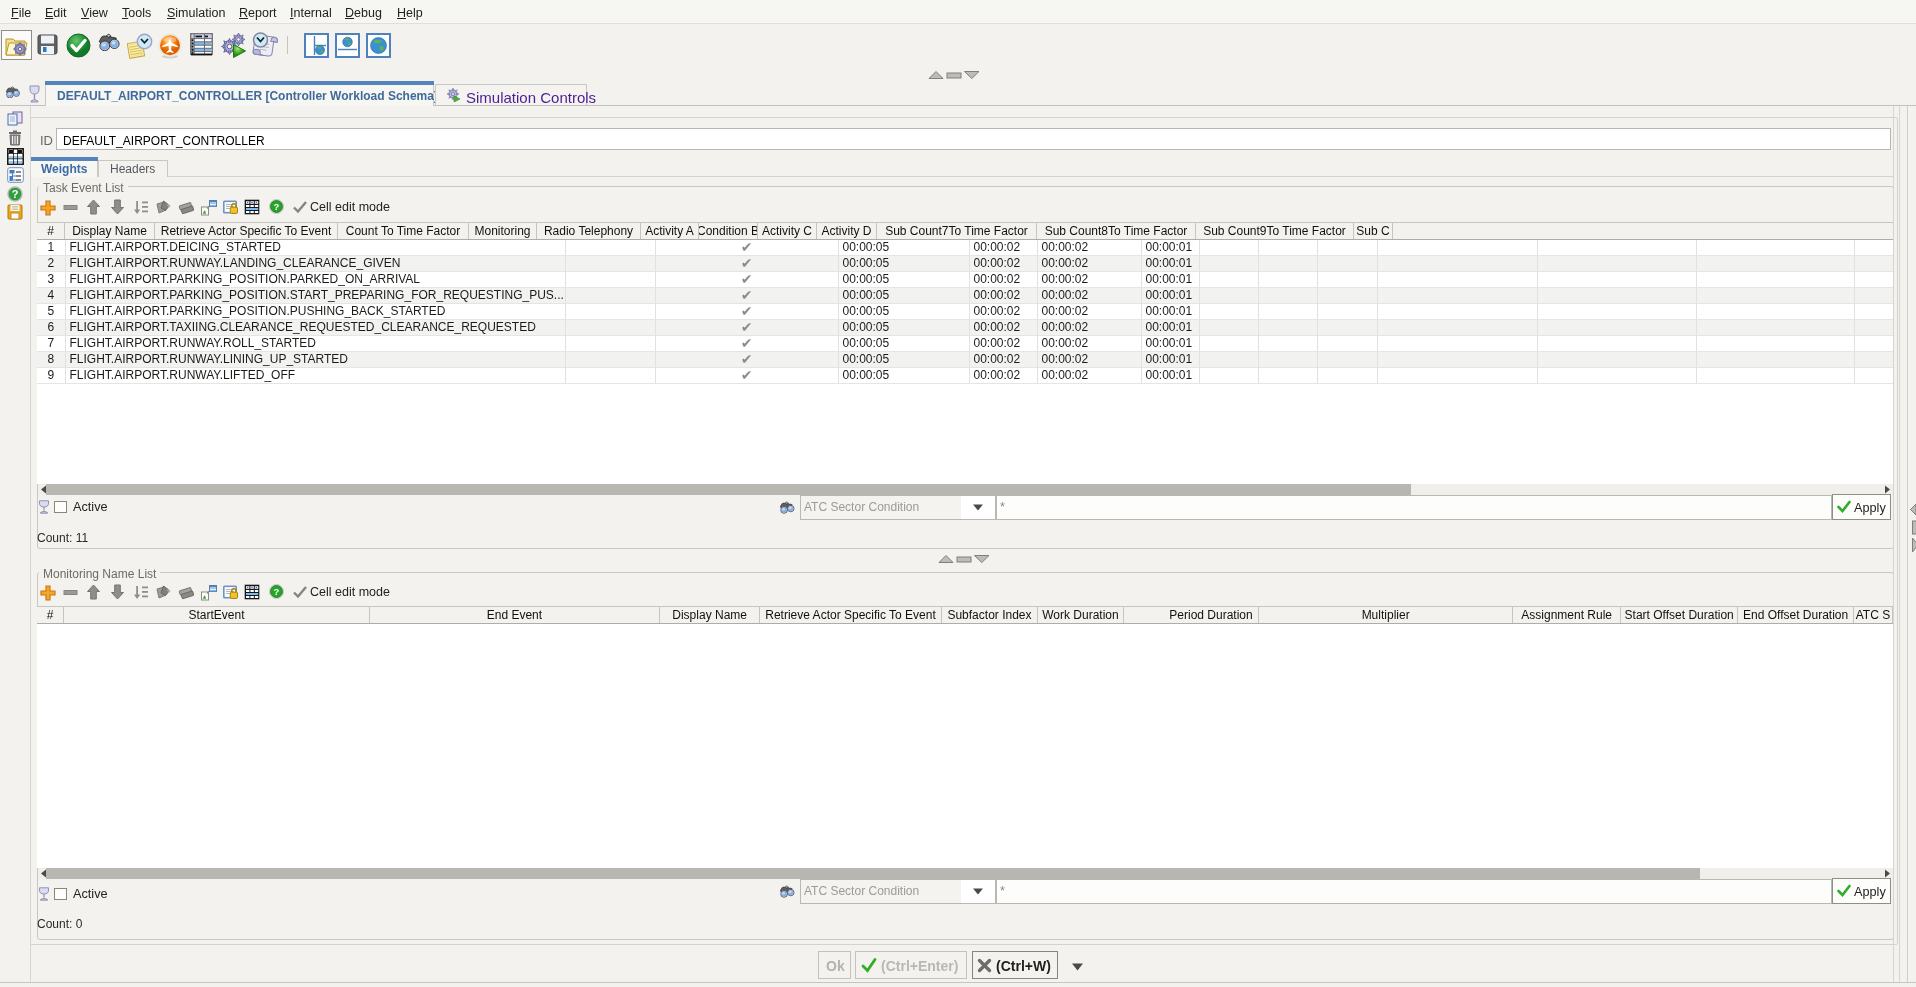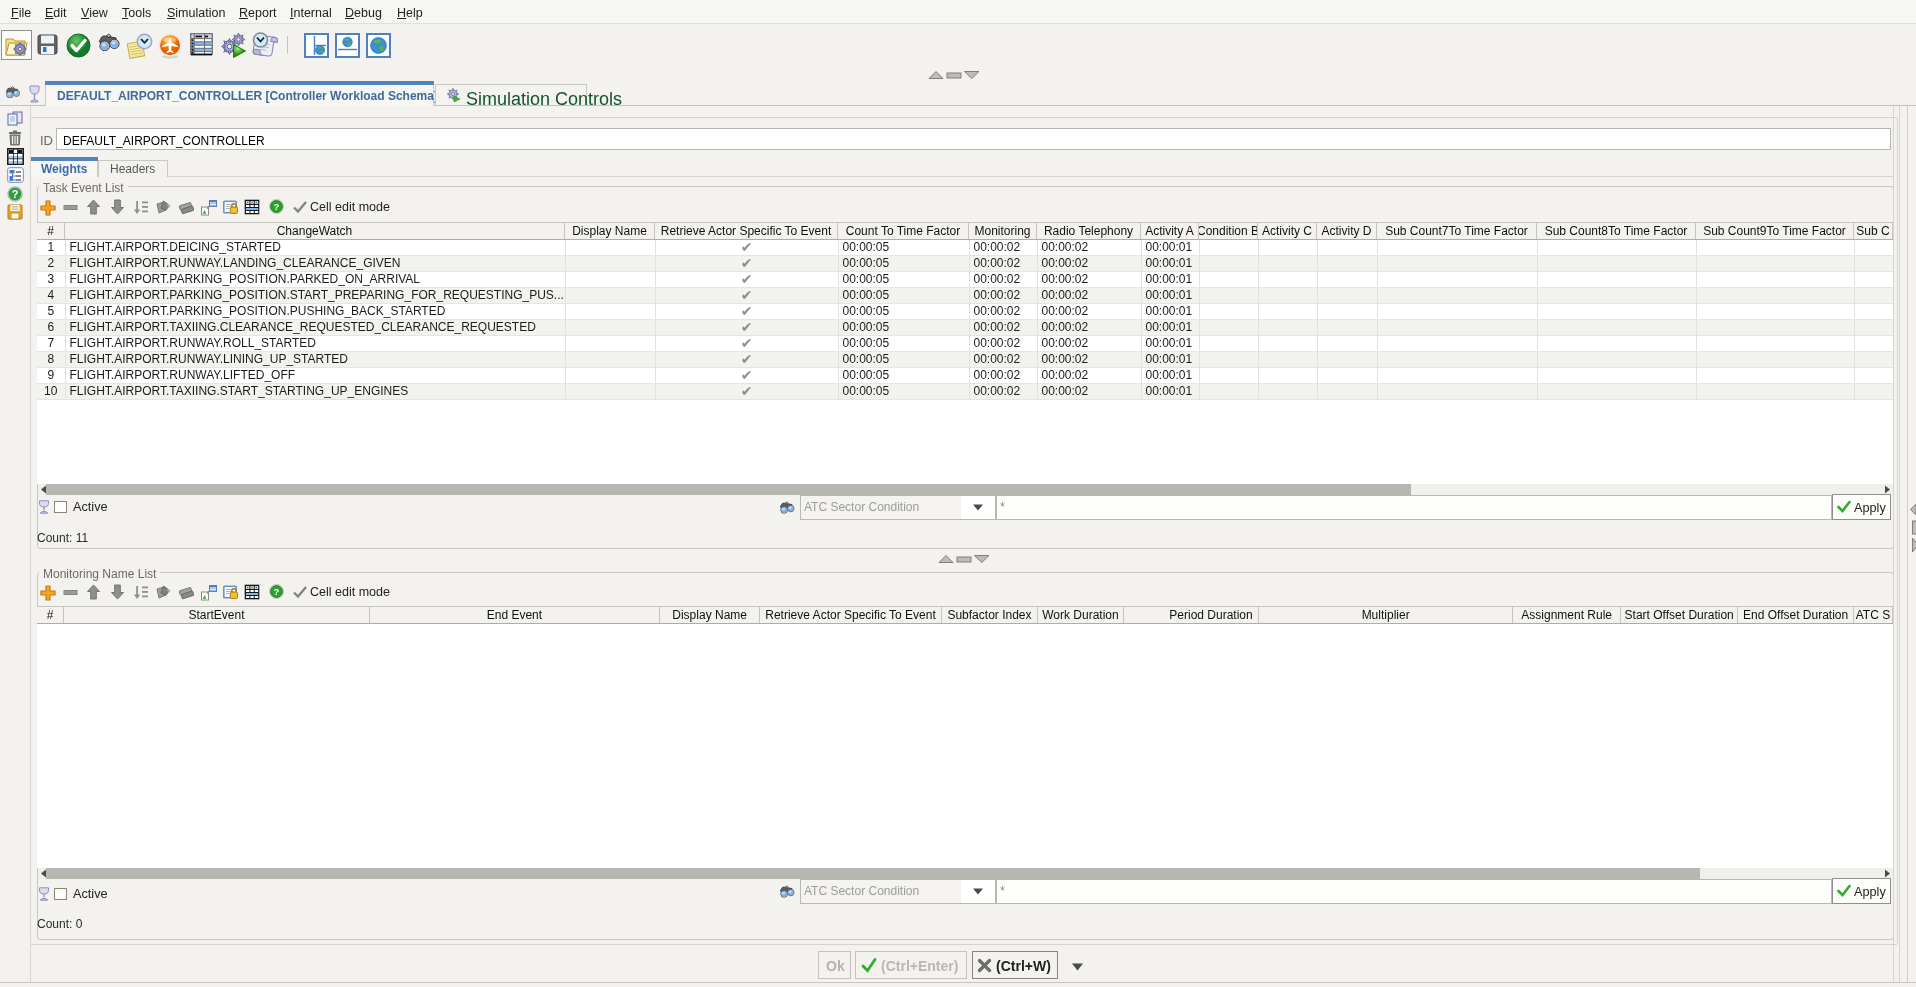--- a/index.html
+++ b/index.html
@@ -193,21 +193,20 @@
 <div class="abs" style="left:30px;top:161px;width:68px;height:16px;background:#f6f6f2;border-left:1px solid #c9c8c2;border-right:1px solid #c9c8c2"></div>
 <div class="abs" style="left:41px;top:162px;font-weight:bold;color:#3e6ba6;font-size:12px">Weights</div>
 <div class="abs" style="left:98px;top:160px;width:70px;height:17px;background:#f3f2ee;border:1px solid #c9c8c2;border-bottom:none"></div>
 <div class="abs" style="left:110px;top:162px;color:#55585e;font-size:12px">Headers</div>
 
 <div class="grp" style="left:37px;top:186px;width:1857px;height:363px"></div>
 <div class="leg" style="left:39px;top:181px">Task Event List</div>
 
 <div class="hdr" id="hdr1" style="left:37px;top:222px;width:1856px;border-top:1px solid #c6c5bf;border-bottom:1px solid #aeada7;background:#f3f2ee">
     <div style="width: 28px;">#</div>
-    <div style="width: 500px;">ChangeWatch</div>
     <div style="width: 90px;">Display Name</div>
     <div style="width: 183px;">Retrieve Actor Specific To Event</div>
     <div style="width: 131px;">Count To Time Factor</div>
     <div style="width: 68px;">Monitoring</div>
     <div style="width: 104px;">Radio Telephony</div>
     <div style="width: 58px;">Activity A</div>
     <div style="width: 59px;">Condition B</div>
     <div style="width: 59px;">Activity C</div>
     <div style="width: 60px; text-align: right;">Activity D</div>
     <div style="width: 160px;">Sub Count7To Time Factor</div>
@@ -382,37 +381,20 @@
         <td>00:00:02</td>
         <td>00:00:01</td>
   <td></td>
         <td></td>
         <td></td>
         <td></td>
         <td></td>
         <td></td>
         <td style="border-right:none"></td>
       </tr>
-      <tr style="background:#f2f2f1">
-  <td style="text-align:center">10</td>
-  <td>FLIGHT.AIRPORT.TAXIING.START_STARTING_UP_ENGINES</td>
-        <td></td>
-  <td style="text-align:center;color:#8d8d88;font-size:14px">✔</td>
-  <td>00:00:05</td>
-        <td>00:00:02</td>
-        <td>00:00:02</td>
-        <td>00:00:01</td>
-  <td></td>
-        <td></td>
-        <td></td>
-        <td></td>
-        <td></td>
-        <td></td>
-        <td style="border-right:none"></td>
-      </tr>
     </tbody>
   </table>
 
 <div class="cnt" style="left:37px;top:531px">Count: 11</div>
 
 <div id="split2"></div>
 
 <div class="grp" style="left:37px;top:572px;width:1857px;height:368px"></div>
 <div class="leg" style="left:39px;top:567px">Monitoring Name List</div>
 
@@ -475,21 +457,21 @@
     <div class="abs" style="left:57px;top:89px;font-weight:bold;color:#41699c;font-size:12px">DEFAULT_AIRPORT_CONTROLLER [Controller Workload Schema]</div>
     <div class="abs" style="left:435px;top:84px;width:152px;height:21px;background:#f4f3ef;border:1px solid #c9c8c2;border-bottom:none"></div>
     <svg class="abs" style="left:446px;top:87px" width="15" height="15" viewBox="0 0 15 15">
       <g fill="#b5b5d8" stroke="#7d7dab" stroke-width="0.7">
         <circle cx="7" cy="7" r="4.2"></circle>
         <path d="M7 1 L8 3.5 L6 3.5 Z M7 13 L8 10.5 L6 10.5 Z M1 7 L3.5 8 L3.5 6 Z M13 7 L10.5 8 L10.5 6 Z M2.8 2.8 L5 3.9 L3.9 5 Z M11.2 11.2 L9 10.1 L10.1 9 Z M11.2 2.8 L9 3.9 L10.1 5 Z M2.8 11.2 L5 10.1 L3.9 9 Z"></path>
       </g>
       <circle cx="7" cy="7" r="1.5" fill="#f4f2ee" stroke="#7d7dab"></circle>
       <path d="M8 9 L14 12 L8 15 Z" fill="#46b535" stroke="#2a8c1e" stroke-width="0.6"></path>
     </svg>
-    <div class="abs" style="left:466px;top:89px;color:#14532d;font-size:18px">Simulation Controls</div>
+    <div class="abs" style="left:466px;top:89px;color:#4c1d95;font-size:15px">Simulation Controls</div>
   </div>
 <div>
     <div class="abs" style="left:30px;top:106px;width:1px;height:877px;background:#d6d5cf"></div>
     <svg class="abs" style="left:7px;top:111px" width="16" height="15" viewBox="0 0 16 15">
       <rect x="6" y="1" width="9" height="11" fill="#e8e4f2" stroke="#7a5fa0"></rect>
       <rect x="1" y="3" width="9" height="11" fill="#eef3fa" stroke="#4a6fa5"></rect>
       <g stroke="#9ab2d4" stroke-width="1">
         <line x1="3" y1="6" x2="8" y2="6"></line>
         <line x1="3" y1="8" x2="8" y2="8"></line>
         <line x1="3" y1="10" x2="8" y2="10"></line>

